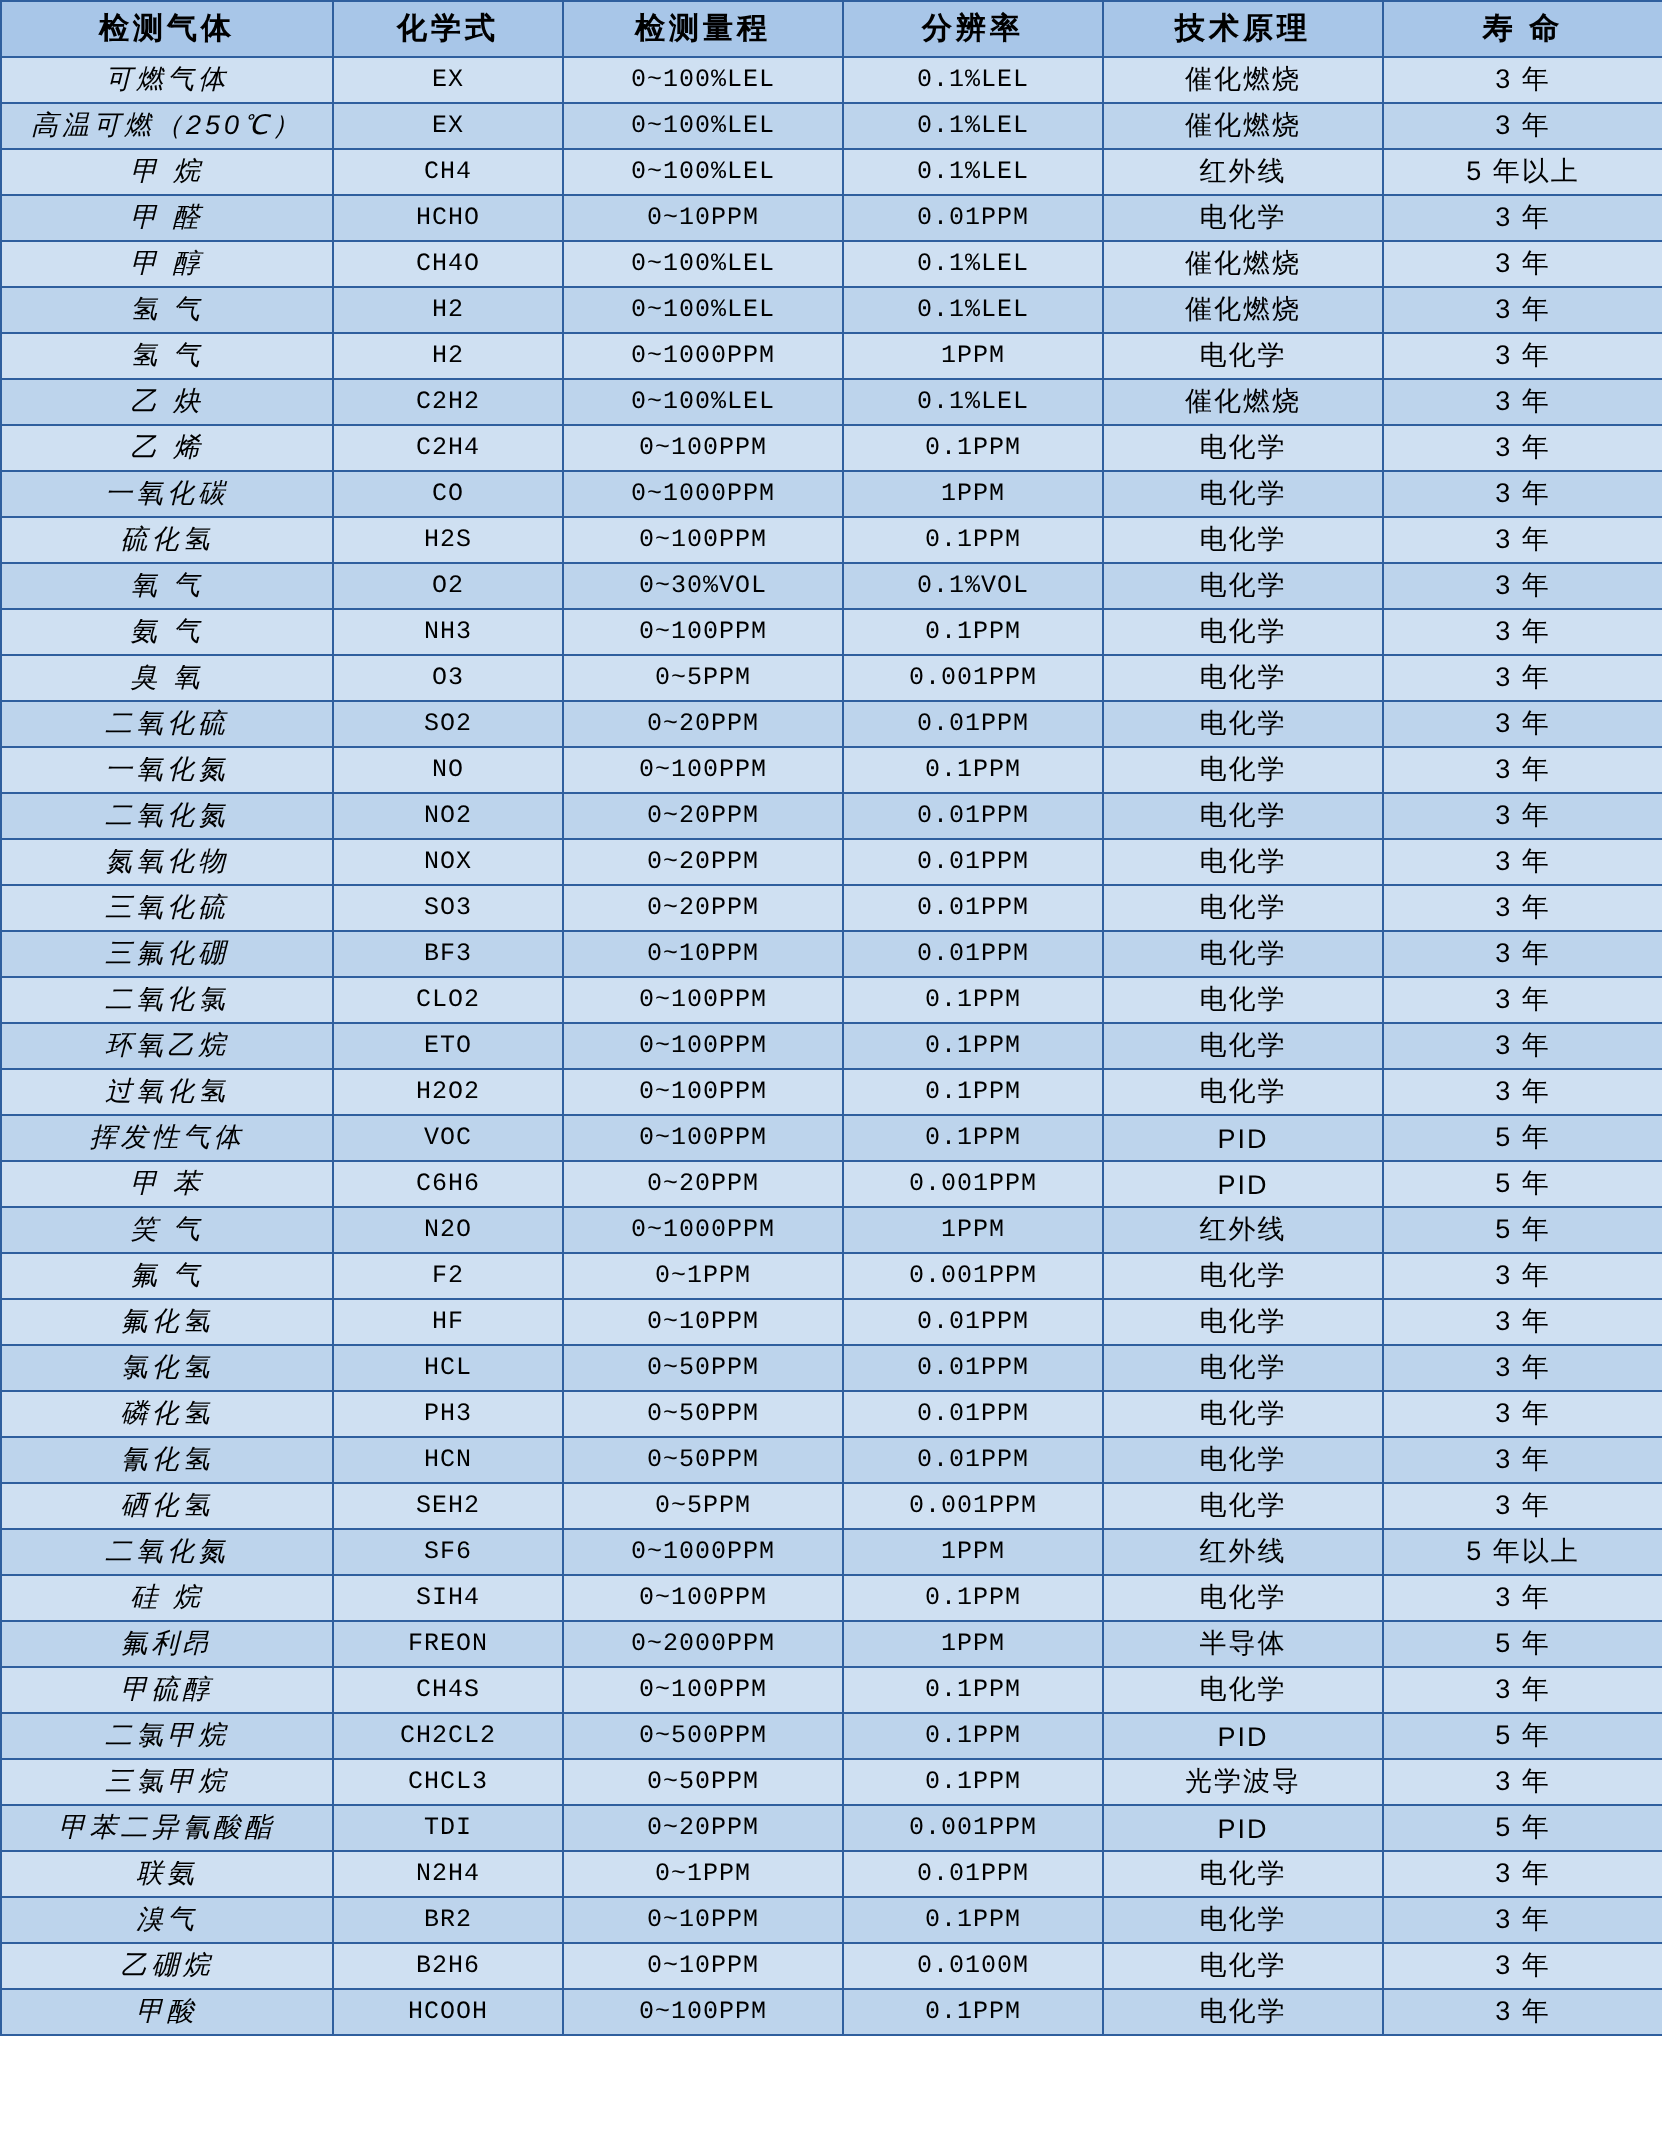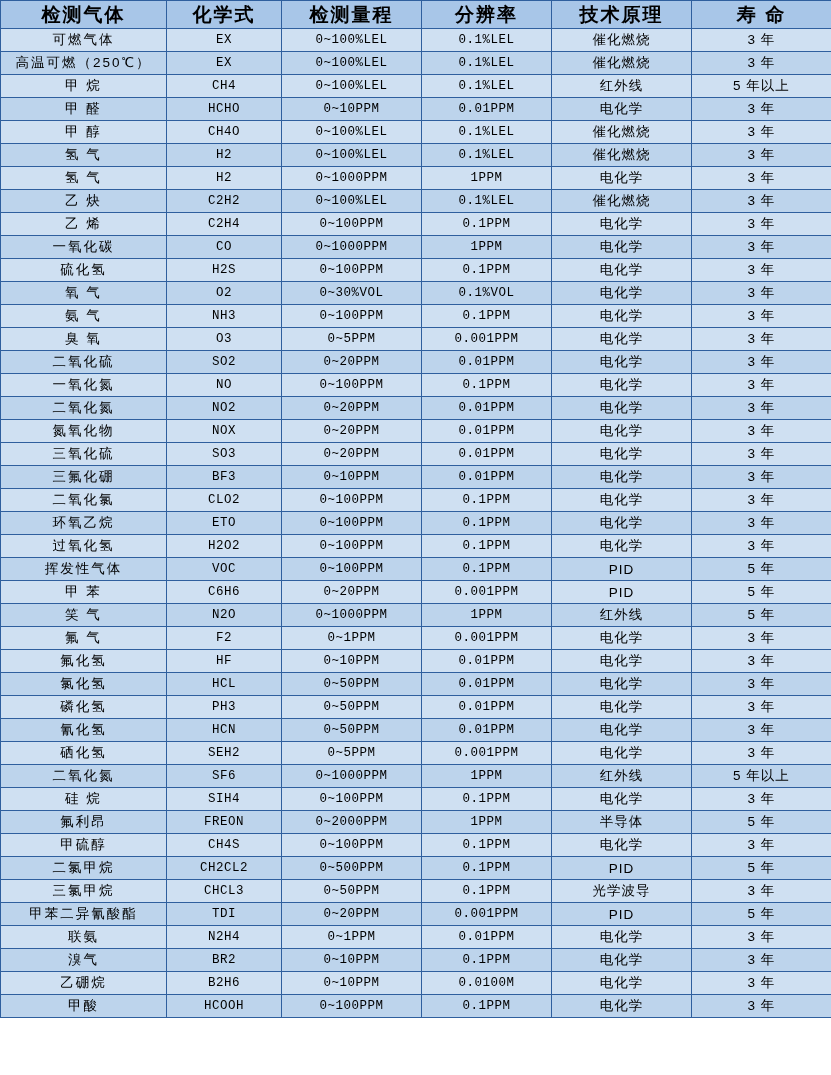--- a/index.html
+++ b/index.html
@@ -21,36 +21,36 @@
     text-align: center;
     vertical-align: middle;
     color: #000000;
     padding: 0;
     overflow: hidden;
     white-space: nowrap;
   }
   thead th {
     background: #a8c6e8;
     height: 27px;
-    font-size: 19px;
+    font-size: 15px;
     font-weight: bold;
     letter-spacing: 2px;
   }
   tbody td {
     height: 22px;
     font-size: 13.5px;
     font-weight: normal;
   }
   tbody tr.odd td {
     background: #cfe0f2;
   }
   tbody tr.even td {
     background: #bdd4ec;
   }
-  td.c0 { letter-spacing: 2px; }
+  td.c0 { letter-spacing: 2px; font-style: italic; }
   td.c1, td.c2, td.c3 { font-family: "Liberation Mono", monospace; font-size: 12.5px; letter-spacing: 0.5px; }
   td.c4, td.c5 { letter-spacing: 1px; }
   col.w0 { width: 166px; }
   col.w1 { width: 115px; }
   col.w2 { width: 140px; }
   col.w3 { width: 130px; }
   col.w4 { width: 140px; }
   col.w5 { width: 140px; }
 </style>
 </head>

